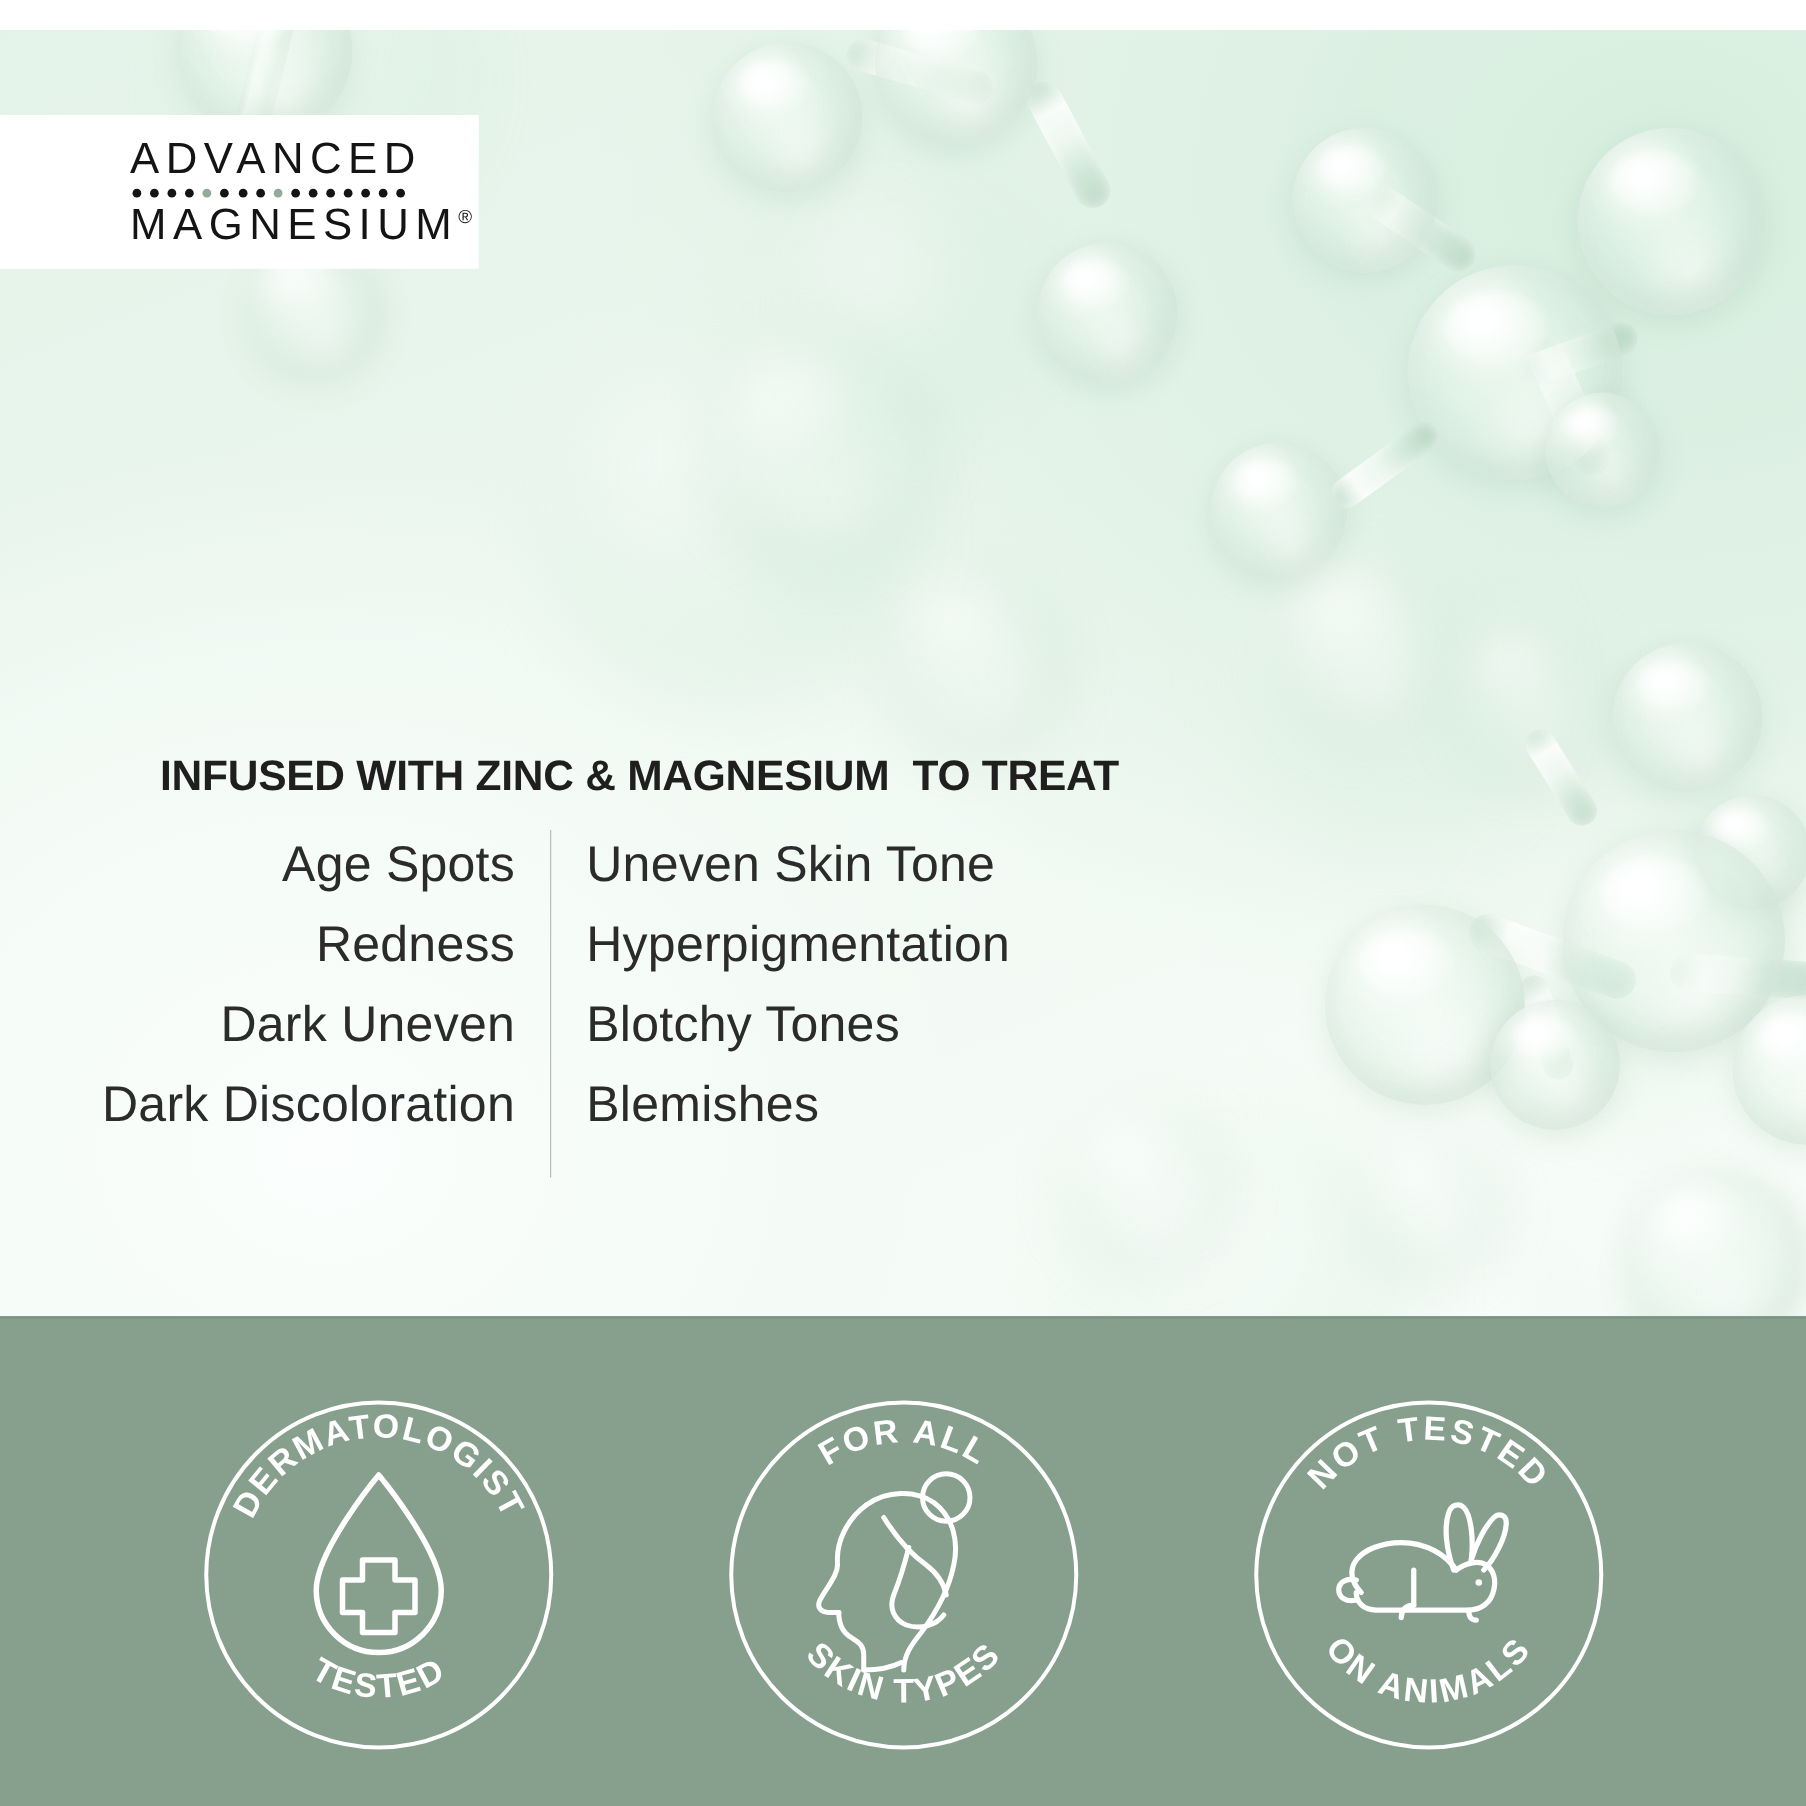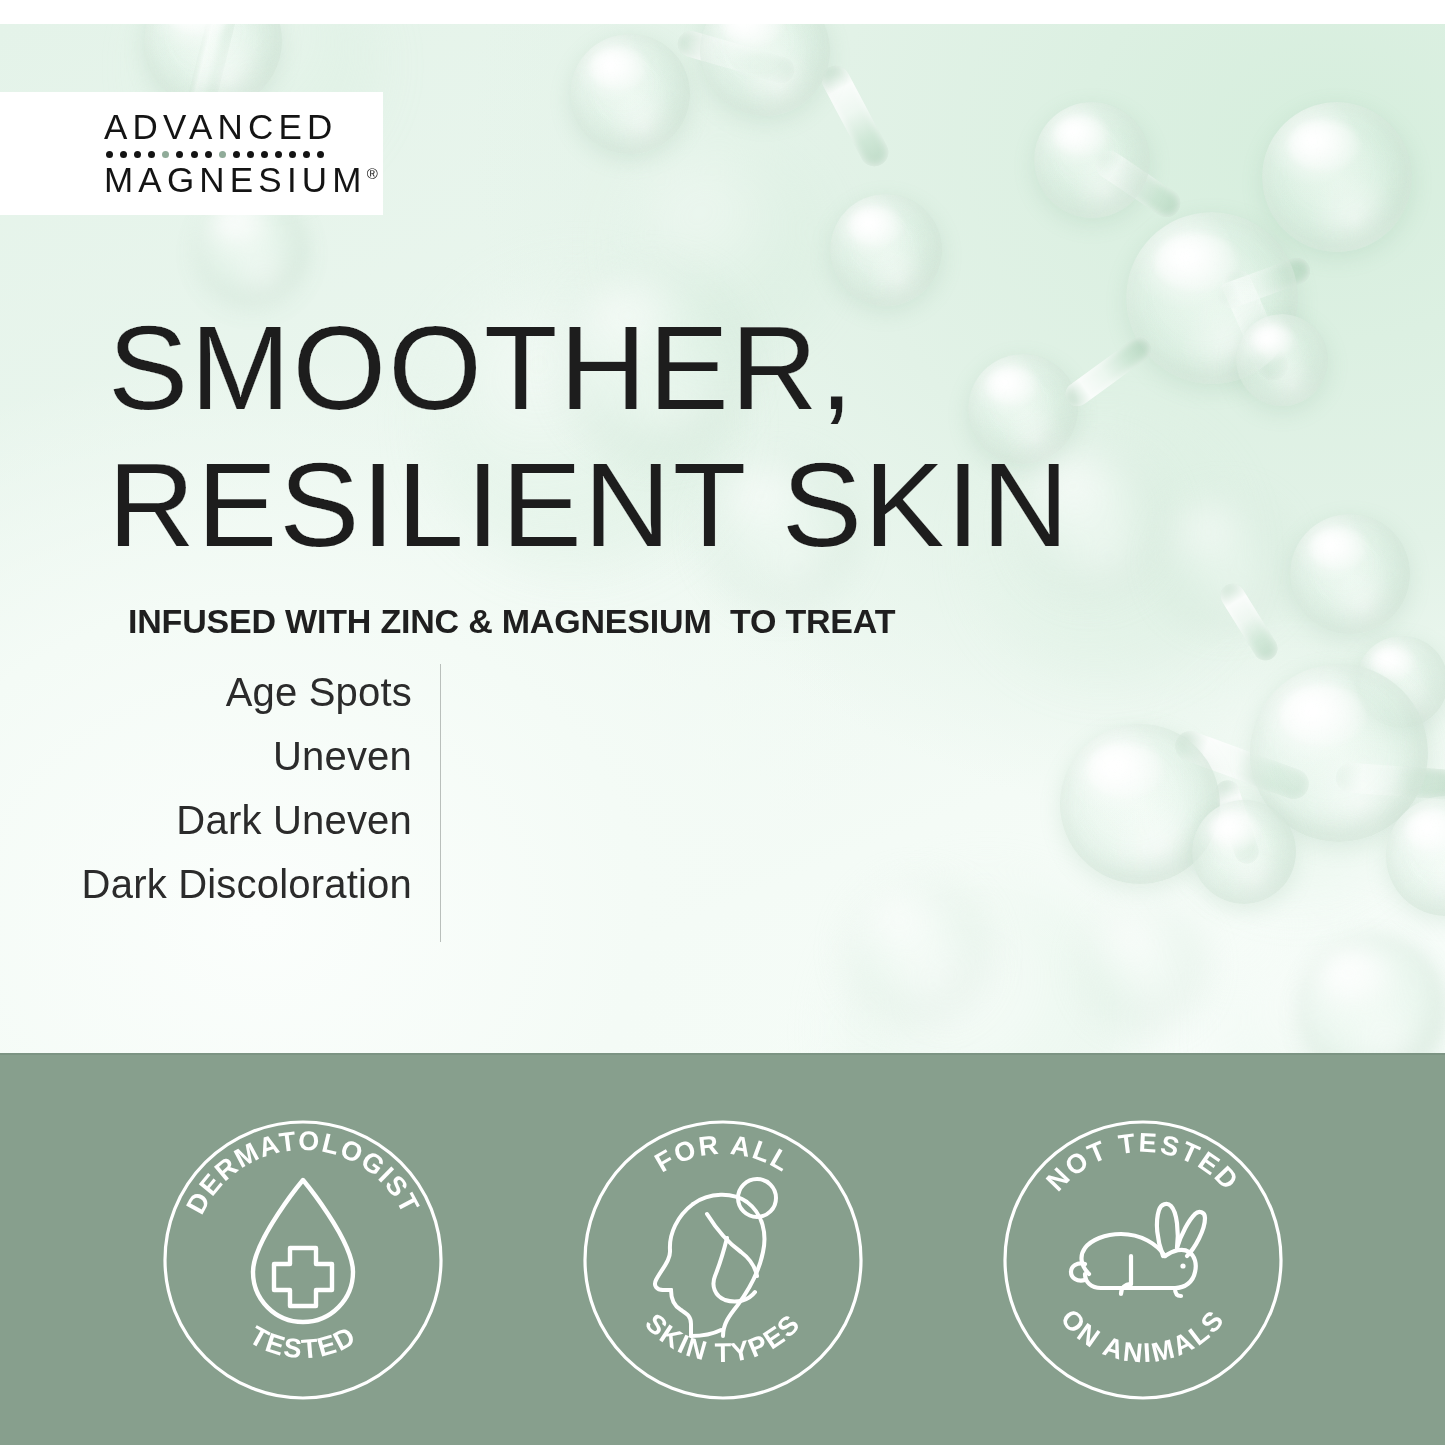--- a/index.html
+++ b/index.html
@@ -282,35 +282,37 @@
         <i style="background: rgb(20, 20, 20);"></i>
         <i style="background: rgb(20, 20, 20);"></i>
         <i style="background: rgb(20, 20, 20);"></i>
         <i style="background: rgb(20, 20, 20);"></i>
         <i style="background: rgb(20, 20, 20);"></i>
         <i style="background: rgb(20, 20, 20);"></i>
       </div>
     <div class="logo-line"><span>MAGNESIUM</span><span class="logo-reg">®</span></div>
   </div>
 
-  <div class="headline">
-    <div class="headline-line">SMOOTHER,</div>
-    <div class="headline-line">RESILIENT SKIN</div>
-  </div>
 
   <div class="subhead">INFUSED WITH ZINC &amp; MAGNESIUM  TO TREAT</div>
 
   <div class="benefits">
     <div class="ben-col left">
       <div class="ben-item">Age Spots</div>
-      <div class="ben-item">Uneven</div>
+      <div class="ben-item">Redness</div>
       <div class="ben-item">Dark Uneven</div>
       <div class="ben-item">Dark Discoloration</div>
     </div>
     <div class="ben-divider"></div>
+    <div class="ben-col right">
+      <div class="ben-item">Uneven Skin Tone</div>
+      <div class="ben-item">Hyperpigmentation</div>
+      <div class="ben-item">Blotchy Tones</div>
+      <div class="ben-item">Blemishes</div>
+    </div>
   </div>
 
   <div class="footer">
     <div class="badges">
 
       <div class="badge">
         <svg viewBox="0 0 292 292" xmlns="http://www.w3.org/2000/svg">
           <defs>
             <path id="arcTop1" d="M 36 146 A 110 110 0 0 1 256 146"></path>
             <path id="arcBot1" d="M 48 146 A 98 98 0 0 0 244 146"></path>

